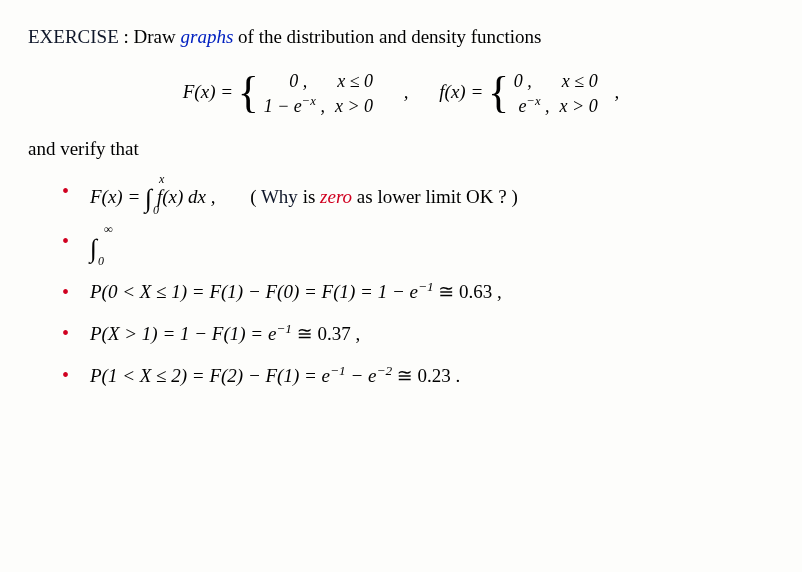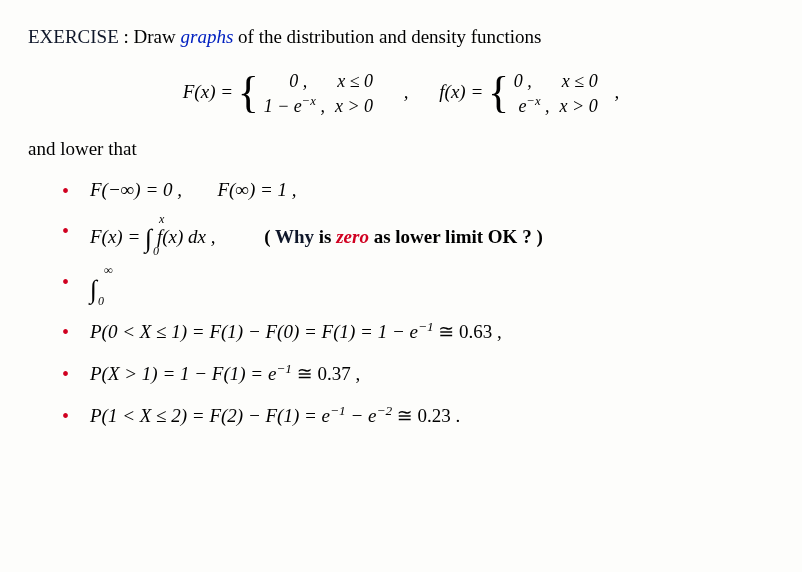--- a/index.html
+++ b/index.html
@@ -51,21 +51,21 @@
     ul.bullets li::before {
       content: '•';
       color: #d00020;
       position: absolute;
       left: 0;
       font-size: 20px;
     }
     .math { font-style: italic; font-family: 'Times New Roman', serif; }
     .spacer { display:inline-block; width: 26px; }
     .spacer-sm { display:inline-block; width: 12px; }
-    .side-note { margin-left: 44px; font-weight: bold; }
+    .side-note { margin-left: 30px; }
     .approx { font-style: normal; }
     .eq-gap { display:inline-block; width:30px; }
     .eq-gap2 { display:inline-block; width:10px; }
   </style>
 </head>
 <body>
 
 <div class="exercise-line">
   <span class="label-red">EXERCISE</span><span> : </span><span>Draw </span><span class="italic-blue">graphs</span><span> of the distribution and density functions</span>
 </div>
@@ -80,28 +80,23 @@
   <span class="spacer"></span><span class="math">,</span><span class="spacer"></span>
   <span class="math">f(x) = </span>
   <span class="brace-lbrace">{</span>
   <span class="cases">
     <span class="row"><span class="math">0 ,</span><span class="eq-gap"></span><span class="math">x ≤ 0</span></span><br>
     <span class="row"><span class="math"><span>e</span><span class="sup">−x</span><span> ,</span></span><span class="eq-gap2"></span><span class="math">x &gt; 0</span></span>
   </span>
   <span class="spacer-sm"></span><span class="math">,</span>
 </div>
 
-<div class="verify-line">and lower that</div>
+<div class="verify-line">and verify that</div>
 
 <ul class="bullets">
-  <li>
-    <span class="math">F(−∞)  =  0 ,</span>
-    <span class="spacer"></span>
-    <span class="math">F(∞)  =  1 ,</span>
-  </li>
   <li>
     <span class="math">F(x)  =  </span><span class="int-wrapper"><span class="int-sym">∫</span><span class="lo math">0</span><span class="hi math">x</span></span><span class="math"> f(x) dx ,</span>
     <span class="side-note">
       <span>( </span><span class="label-red">Why</span><span> is  </span><span class="italic-red">zero</span><span>  as lower limit OK ? )</span>
     </span>
   </li>
   <li>
     <span class="int-wrapper"><span class="int-sym">∫</span><span class="lo math">0</span><span class="hi math">∞</span></span>
   </li>
   <li>

